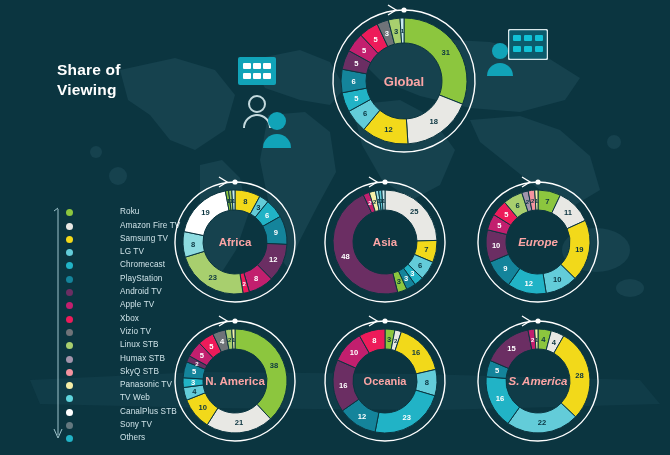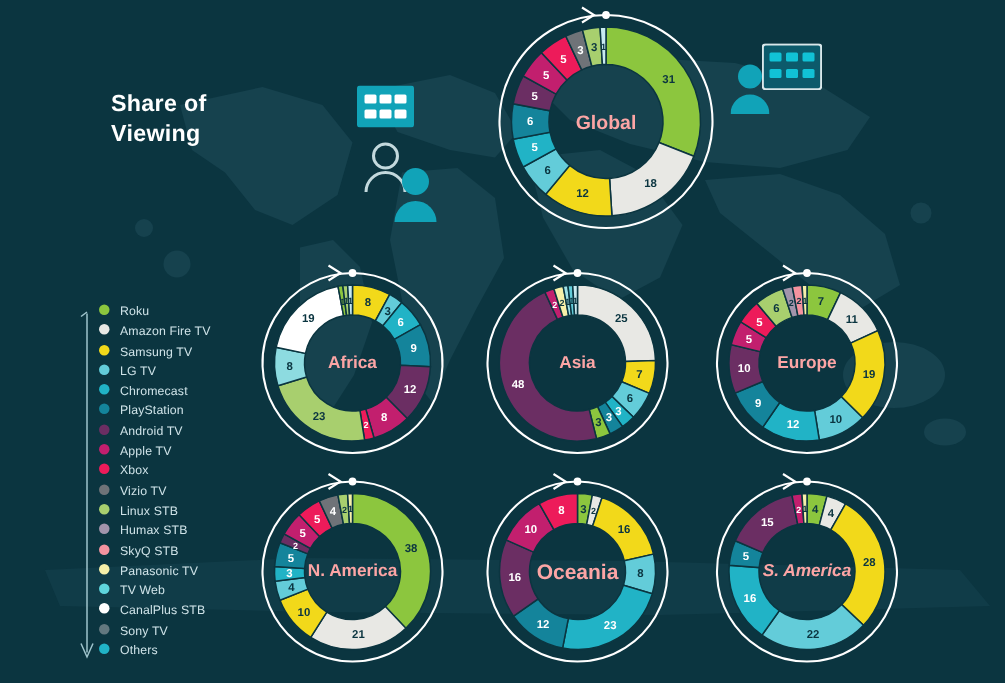--- a/index.html
+++ b/index.html
@@ -13,27 +13,27 @@
   
   #worldmap{position:absolute;left:0;top:0;width:670px;height:455px;}
   #worldmap path, #worldmap ellipse, #worldmap circle{fill:#16424e;}
 
   
   .title{
     position:absolute;left:57px;top:60px;
     color:#ffffff;font-size:15.5px;font-weight:bold;line-height:20px;
     letter-spacing:0.2px;
   }
-  .title div{white-space:nowrap;margin-left:17px;}
+  .title div{white-space:nowrap;}
 
   
   .legend{position:absolute;left:52px;top:203px;}
   .legend-axis{position:absolute;left:0px;top:4px;width:12px;height:236px;}
   .legend-list{position:absolute;left:14px;top:0;}
-  .legend-item{display:flex;align-items:flex-start;height:13.3px;}
+  .legend-item{display:flex;align-items:flex-end;height:13.3px;gap:40px;}
   .legend-dot{width:7px;height:7px;border-radius:50%;flex:0 0 auto;margin-right:7px;}
   .legend-label{color:#cfe3e8;font-size:8.2px;white-space:nowrap;letter-spacing:0.1px;}
 
   
   .donut{position:absolute;}
   .donut svg{display:block;overflow:visible;}
   .donut-label{
     position:absolute;left:0;top:0;width:100%;height:100%;
     display:flex;align-items:center;justify-content:center;
     color:#fca5a5;font-weight:bold;pointer-events:none;
@@ -322,21 +322,21 @@
         <path d="M49.77426082367859 16.596301877470864A52 52 0 0 1 56.15893529325861 14.939707742339266L59.94396018046683 34.57828168759339A32 32 0 0 0 56.01492973764836 35.597724232289764Z" fill="#a294ab" stroke="#0b3540" stroke-width="1"></path>
         <text x="55.451784538394634" y="27.946154541353046" text-anchor="middle" font-size="6" font-weight="bold" font-family="&quot;Liberation Sans&quot;, sans-serif" fill="#0b3540">2</text>
         <path d="M56.15893529325861 14.939707742339266A52 52 0 0 1 62.701956177858555 14.104692823462017L63.97043457098988 34.0644263528997A32 32 0 0 0 59.94396018046683 34.57828168759339Z" fill="#f4939f" stroke="#0b3540" stroke-width="1"></path>
         <text x="60.68311694990247" y="26.937897861106606" text-anchor="middle" font-size="6" font-weight="bold" font-family="&quot;Liberation Sans&quot;, sans-serif" fill="#0b3540">2</text>
         <path d="M62.701956177858555 14.104692823462017A52 52 0 0 1 65.9999999999999 14L65.99999999999994 34A32 32 0 0 0 63.97043457098988 34.0644263528997Z" fill="#f6efa8" stroke="#0b3540" stroke-width="1"></path>
         <text x="64.66742679308108" y="26.621145219906225" text-anchor="middle" font-size="6" font-weight="bold" font-family="&quot;Liberation Sans&quot;, sans-serif" fill="#0b3540">1</text>
         <path d="M 66 6 A 60 60 0 1 1 65.99 6" fill="none" stroke="#ffffff" stroke-width="1.4"></path>
         <circle cx="66" cy="6" r="2.6" fill="#ffffff"></circle>
         <polyline points="50,1 58,6 50,11" fill="none" stroke="#ffffff" stroke-width="1.4"></polyline>
       </svg>
-      <div class="donut-label" style="font-size: 11.5px;">Europe</div>
+      <div class="donut-label" style="font-size: 11.5px; font-style: italic;">Europe</div>
     </div>
     <div class="donut" style="left: 169px; top: 315px; width: 132px; height: 132px;">
       <svg width="132" height="132" viewBox="0 0 132 132">
         <path d="M66 14A52 52 0 0 1 101.59644950829181 103.9063686259134L87.90550738971804 89.32699607748518A32 32 0 0 0 66 34Z" fill="#8cc63e" stroke="#0b3540" stroke-width="1"></path>
         <text x="105.05061240730656" y="53.13876878724353" text-anchor="middle" font-size="7.6" font-weight="bold" font-family="&quot;Liberation Sans&quot;, sans-serif" fill="#0b3540">38</text>
         <path d="M101.59644950829181 103.9063686259134A52 52 0 0 1 38.13700666109219 109.90505212610479L48.85354256067211 93.01849361606449A32 32 0 0 0 87.90550738971804 89.32699607748518Z" fill="#e8e8e4" stroke="#0b3540" stroke-width="1"></path>
         <text x="69.9525491593776" y="110.41360251332935" text-anchor="middle" font-size="7.6" font-weight="bold" font-family="&quot;Liberation Sans&quot;, sans-serif" fill="#0b3540">21</text>
         <path d="M38.13700666109219 109.90505212610479A52 52 0 0 1 17.651622733810925 85.14247673960324L36.24715245157596 77.7799856859097A32 32 0 0 0 48.85354256067211 93.01849361606449Z" fill="#f2d91a" stroke="#0b3540" stroke-width="1"></path>
         <text x="33.638443803416855" y="95.37180756944497" text-anchor="middle" font-size="7.6" font-weight="bold" font-family="&quot;Liberation Sans&quot;, sans-serif" fill="#0b3540">10</text>
         <path d="M17.651622733810925 85.14247673960324A52 52 0 0 1 14.410035531647154 72.51732814534384L34.25232955793671 70.01066347405775A32 32 0 0 0 36.24715245157596 77.7799856859097Z" fill="#63ccd9" stroke="#0b3540" stroke-width="1"></path>
@@ -380,21 +380,21 @@
         <path d="M23.35104276095832 95.75006632635285A52 52 0 0 1 18.450543603177735 44.951266157635544L36.73879606349399 53.046933020083415A32 32 0 0 0 39.75448785289743 84.30773312390946Z" fill="#6b2e63" stroke="#0b3540" stroke-width="1"></path>
         <text x="24.194077256133674" y="72.63296708812264" text-anchor="middle" font-size="7.6" font-weight="bold" font-family="&quot;Liberation Sans&quot;, sans-serif" fill="#ffffff">16</text>
         <path d="M18.450543603177735 44.951266157635544A52 52 0 0 1 40.482687295795195 20.691427385583772L50.297038335873964 38.11780146805155A32 32 0 0 0 36.73879606349399 53.046933020083415Z" fill="#c21f6e" stroke="#0b3540" stroke-width="1"></path>
         <text x="34.90832412283671" y="40.36336260902474" text-anchor="middle" font-size="7.6" font-weight="bold" font-family="&quot;Liberation Sans&quot;, sans-serif" fill="#ffffff">10</text>
         <path d="M40.482687295795195 20.691427385583772A52 52 0 0 1 65.99999999999999 14L66 34A32 32 0 0 0 50.297038335873964 38.11780146805155Z" fill="#ed1b5a" stroke="#0b3540" stroke-width="1"></path>
         <text x="55.346507475800685" y="27.973615752360764" text-anchor="middle" font-size="7.6" font-weight="bold" font-family="&quot;Liberation Sans&quot;, sans-serif" fill="#ffffff">8</text>
         <path d="M 66 6 A 60 60 0 1 1 65.99 6" fill="none" stroke="#ffffff" stroke-width="1.4"></path>
         <circle cx="66" cy="6" r="2.6" fill="#ffffff"></circle>
         <polyline points="50,1 58,6 50,11" fill="none" stroke="#ffffff" stroke-width="1.4"></polyline>
       </svg>
-      <div class="donut-label" style="font-size: 14px; text-align: center;">Oceania</div>
+      <div class="donut-label" style="font-size: 11px; text-align: center;">Oceania</div>
     </div>
     <div class="donut" style="left: 472px; top: 315px; width: 132px; height: 132px;">
       <svg width="132" height="132" viewBox="0 0 132 132">
         <path d="M66 14A52 52 0 0 1 79.32297760365377 15.735715783744219L74.19875544840232 35.06813278999644A32 32 0 0 0 66 34Z" fill="#8cc63e" stroke="#0b3540" stroke-width="1"></path>
         <text x="71.42590177060706" y="26.951955748490143" text-anchor="middle" font-size="7.6" font-weight="bold" font-family="&quot;Liberation Sans&quot;, sans-serif" fill="#0b3540">4</text>
         <path d="M79.32297760365377 15.735715783744219A52 52 0 0 1 91.75653587987935 20.82698970105615L81.8501759260796 38.20122443141916A32 32 0 0 0 74.19875544840232 35.06813278999644Z" fill="#e8e8e4" stroke="#0b3540" stroke-width="1"></path>
         <text x="81.91548133704089" y="29.73230835500643" text-anchor="middle" font-size="7.6" font-weight="bold" font-family="&quot;Liberation Sans&quot;, sans-serif" fill="#0b3540">4</text>
         <path d="M91.75653587987935 20.82698970105615A52 52 0 0 1 103.65177451726194 101.8656364184614L89.17032277985349 88.07116087289933A32 32 0 0 0 81.8501759260796 38.20122443141916Z" fill="#f2d91a" stroke="#0b3540" stroke-width="1"></path>
         <text x="107.55472151192694" y="62.50040000768941" text-anchor="middle" font-size="7.6" font-weight="bold" font-family="&quot;Liberation Sans&quot;, sans-serif" fill="#0b3540">28</text>
         <path d="M103.65177451726194 101.8656364184614A52 52 0 0 1 35.982719769971 108.46131047897498L47.52782755075138 92.13003721783076A32 32 0 0 0 89.17032277985349 88.07116087289933Z" fill="#63ccd9" stroke="#0b3540" stroke-width="1"></path>

